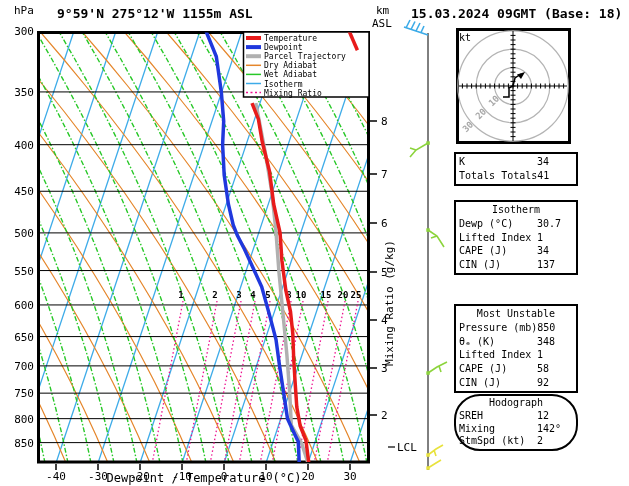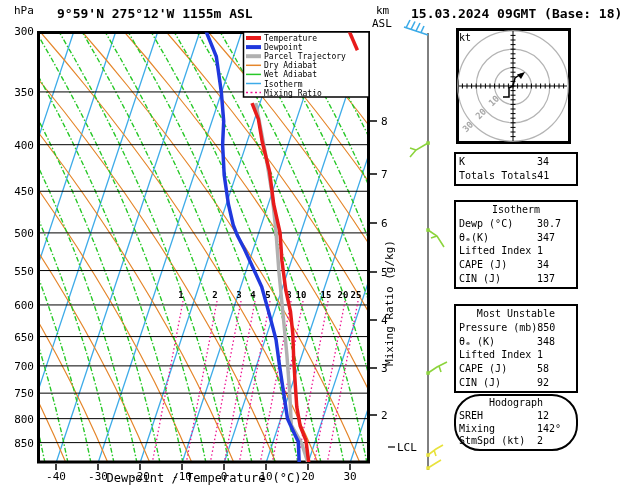--- a/index.html
+++ b/index.html
@@ -298,24 +298,20 @@
           <span class="pval">41</span>
         </div>
       </div>
       <div class="pbox" style="top: 200px;">
         <div class="ptitle">Isotherm</div>
         <div class="prow">
           <span class="plbl">Dewp (°C)</span>
           <span class="pval">30.7</span>
         </div>
         <div class="prow">
-          <span class="plbl">θₑ(K)</span>
-          <span class="pval">347</span>
-        </div>
-        <div class="prow">
           <span class="plbl">Lifted Index</span>
           <span class="pval">1</span>
         </div>
         <div class="prow">
           <span class="plbl">CAPE (J)</span>
           <span class="pval">34</span>
         </div>
         <div class="prow">
           <span class="plbl">CIN (J)</span>
           <span class="pval">137</span>

